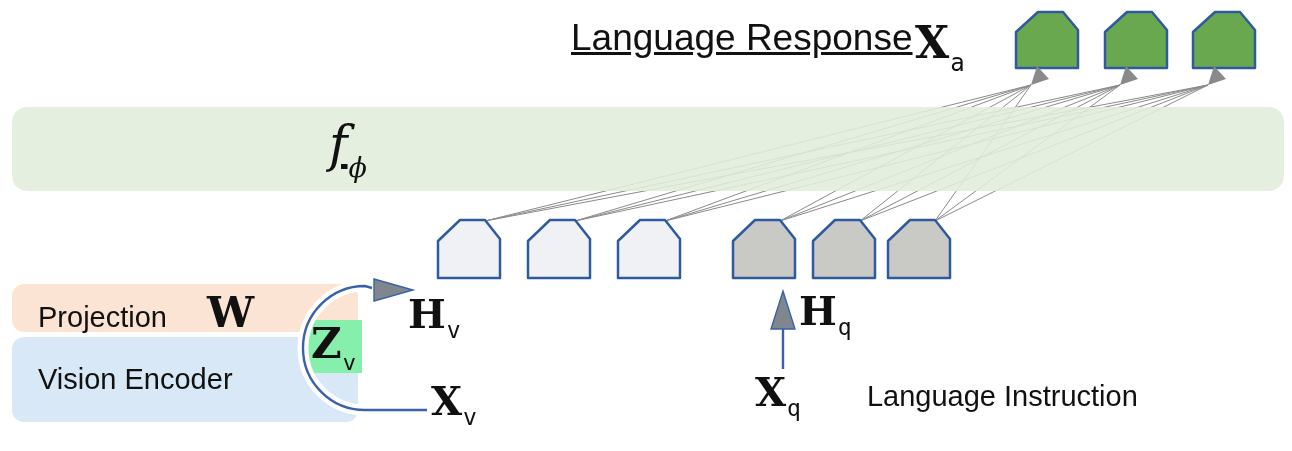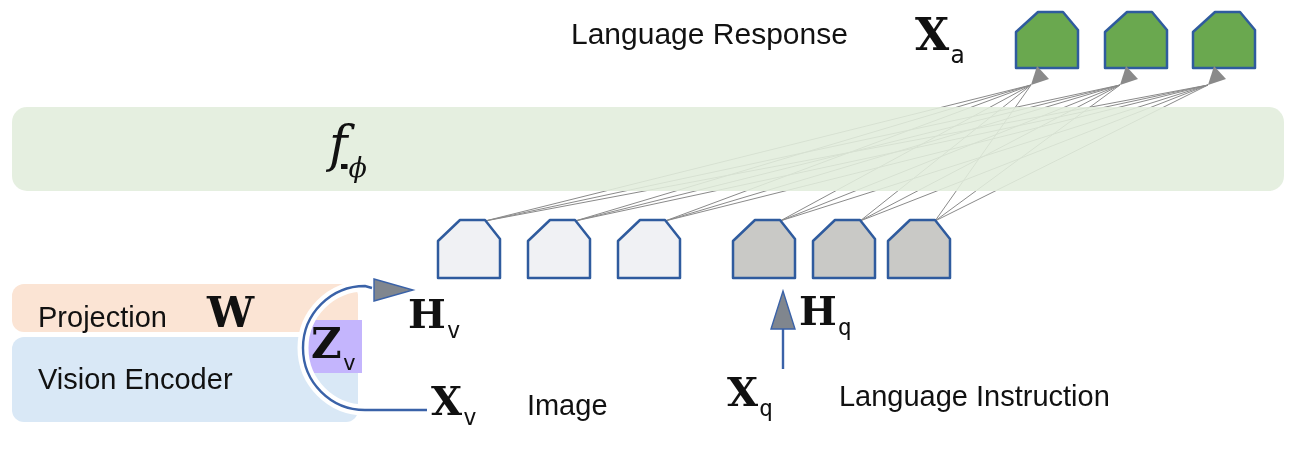--- a/index.html
+++ b/index.html
@@ -9,43 +9,43 @@
   }
   .layer { position:absolute; left:0; top:0; width:1292px; height:451px; pointer-events:none; }
   #lines-layer   { z-index:0; }
   .bar { position:absolute; z-index:1; border-radius:15px; }
   #bar-lm   { left:12px;  top:107px; width:1272px; height:84px; }
   #bar-proj { left:12px;  top:284px; width:346px;  height:48px; border-radius:12px; }
   #bar-vis  { left:12px;  top:337px; width:346px;  height:85px; border-radius:12px; }
   #overlay-layer { z-index:2; }
   .lbl { position:absolute; z-index:3; line-height:1; white-space:nowrap; }
   .sans29 { font-size:29px; }
-  .sans30 { font-size:30px; }
+  .sans30 { font-size:37px;text-decoration:underline; }
   .math { font-family:"DejaVu Serif", serif; font-weight:bold; }
   .msub { font-family:"DejaVu Sans Mono", monospace; font-weight:normal;
           font-size:23px; position:relative; top:10px; margin-left:1px; }
   .mrow { display:flex; align-items:baseline;gap:28px; }
   .fn   { font-family:"DejaVu Serif", serif; font-style:italic; font-weight:normal;text-decoration:underline; }
   #lbl-response { left:571px; top:19px; }
-  #sym-xa  { left:915px; top:13px; font-size:44px; }
+  #sym-xa  { left:915px; top:21px; font-size:44px; }
   #sym-xa .msub { font-size:24px; top:13px; }
   #lbl-lm  { left:45px;  top:131px; }
   #sym-f   { left:329px; top:119px; font-size:50px; z-index:3; position:absolute; line-height:1; }
   #sym-f .fnsub { font-size:27px; position:relative; top:0.60em; margin-left:1px; }
   #row-proj { left:38px; top:292px; }
   #row-proj .math { font-size:42px; margin-left:12px; }
   #lbl-vis  { left:38px; top:365px; }
-  #sym-zv  { left:307px; top:320px; font-size:42px; z-index:1; background:#c4b5fd; padding:3px 6px 8px 4px; }
+  #sym-zv  { left:307px; top:320px; font-size:42px; z-index:1; background:#86efac; padding:3px 6px 8px 4px; }
   #sym-zv .msub { font-size:22px; top:12px; }
   #sym-hv  { left:408px; top:294px; font-size:40px; }
   #row-xv  { left:431px; top:381px; }
   #row-xv .math { font-size:40px; }
   #row-xv .caption { font-size:29px; margin-left:22px; }
   #sym-hq  { left:799px; top:291px; font-size:40px; }
-  #row-xq  { left:727px; top:372px; }
+  #row-xq  { left:755px; top:372px; }
   #row-xq .math { font-size:40px; }
   #row-xq .caption { font-size:29px; margin-left:38px; }
 </style>
 </head>
 <body>
 
 <div id="canvas">
 
   <svg id="lines-layer" class="layer">
       <line x1="485" y1="221" x2="1031" y2="85" stroke="#8a8a8a" stroke-width="1"></line>
@@ -103,21 +103,20 @@
     <span class="sans29">Projection</span>
     <span class="math">W</span>
   </div>
 
   <span id="lbl-vis" class="lbl sans29">Vision Encoder</span>
 
   <span id="sym-hv" class="lbl math"><span>H</span><span class="msub">v</span></span>
 
   <div id="row-xv" class="lbl mrow">
     <span class="math"><span>X</span><span class="msub">v</span></span>
-    <span class="caption">Image</span>
   </div>
 
   <span id="sym-hq" class="lbl math"><span>H</span><span class="msub">q</span></span>
 
   <div id="row-xq" class="lbl mrow">
     <span class="math"><span>X</span><span class="msub">q</span></span>
     <span class="caption">Language Instruction</span>
   </div>
 
 </div>

